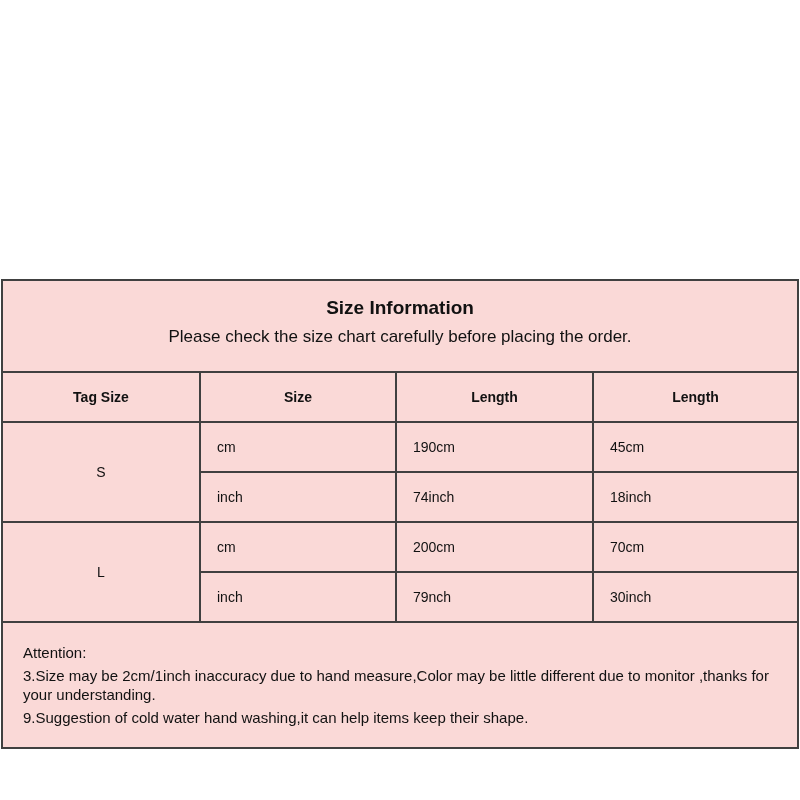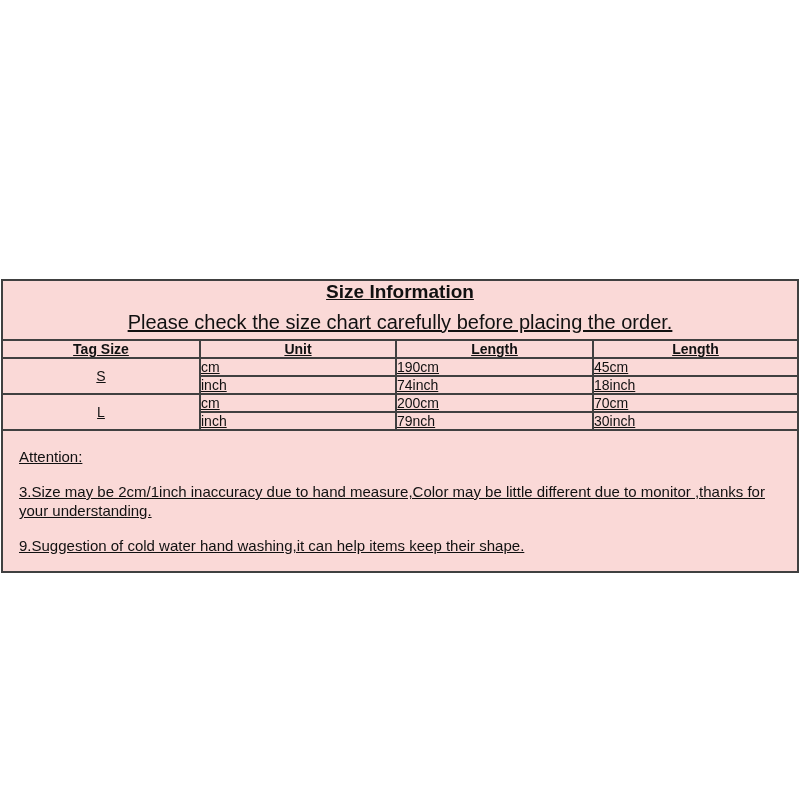--- a/index.html
+++ b/index.html
@@ -16,36 +16,35 @@
     top: 279px;
     left: 1px;
     width: 796px;
     border-collapse: collapse;
     background: #fad9d7;
     color: #111111;
     table-layout: fixed;
   }
   .size-table td, .size-table th {
     border: 2px solid #404040;
-    padding: 0;
-    text-decoration: underline;
+    padding: 16px;
   }
   .title-cell {
     height: 58px;
     text-align: center;
     vertical-align: top;
     padding-top: 6px;
   }
   .title {
     font-size: 19px;
     font-weight: bold;
     letter-spacing: 0px;
   }
   .subtitle {
-    font-size: 20px;
+    font-size: 17px;
     margin-top: 8px;
   }
   .size-table th {
     font-size: 14px;
     font-weight: bold;
     height: 16px;
     text-align: center;
     border-radius: 9px;
   }
   .size-table td.cell {
@@ -59,42 +58,42 @@
     text-align: center;
     vertical-align: middle;
   }
   .attention-cell {
     vertical-align: top;
     font-size: 15px;
     line-height: 19px;
     padding: 1px 3px 3px 2px;
     height: 60px;
   }
-  .attention-cell div { margin: 16px; }
+  .attention-cell div { margin: 4px; }
 </style>
 </head>
 <body>
 
 <table class="size-table">
   <colgroup>
     <col style="width:198px">
     <col style="width:196px">
     <col style="width:197px">
     <col style="width:205px">
   </colgroup>
   <tbody>
     <tr>
       <td class="title-cell" colspan="4">
         <div class="title">Size Information</div>
         <div class="subtitle">Please check the size chart carefully before placing the order.</div>
       </td>
     </tr>
     <tr>
       <th>Tag Size</th>
-      <th>Unit</th>
+      <th>Size</th>
       <th>Length</th>
       <th>Length</th>
     </tr>
     <tr>
       <td class="tag-cell" rowspan="2">S</td>
       <td class="cell">cm</td>
       <td class="cell">190cm</td>
       <td class="cell">45cm</td>
     </tr>
     <tr>

